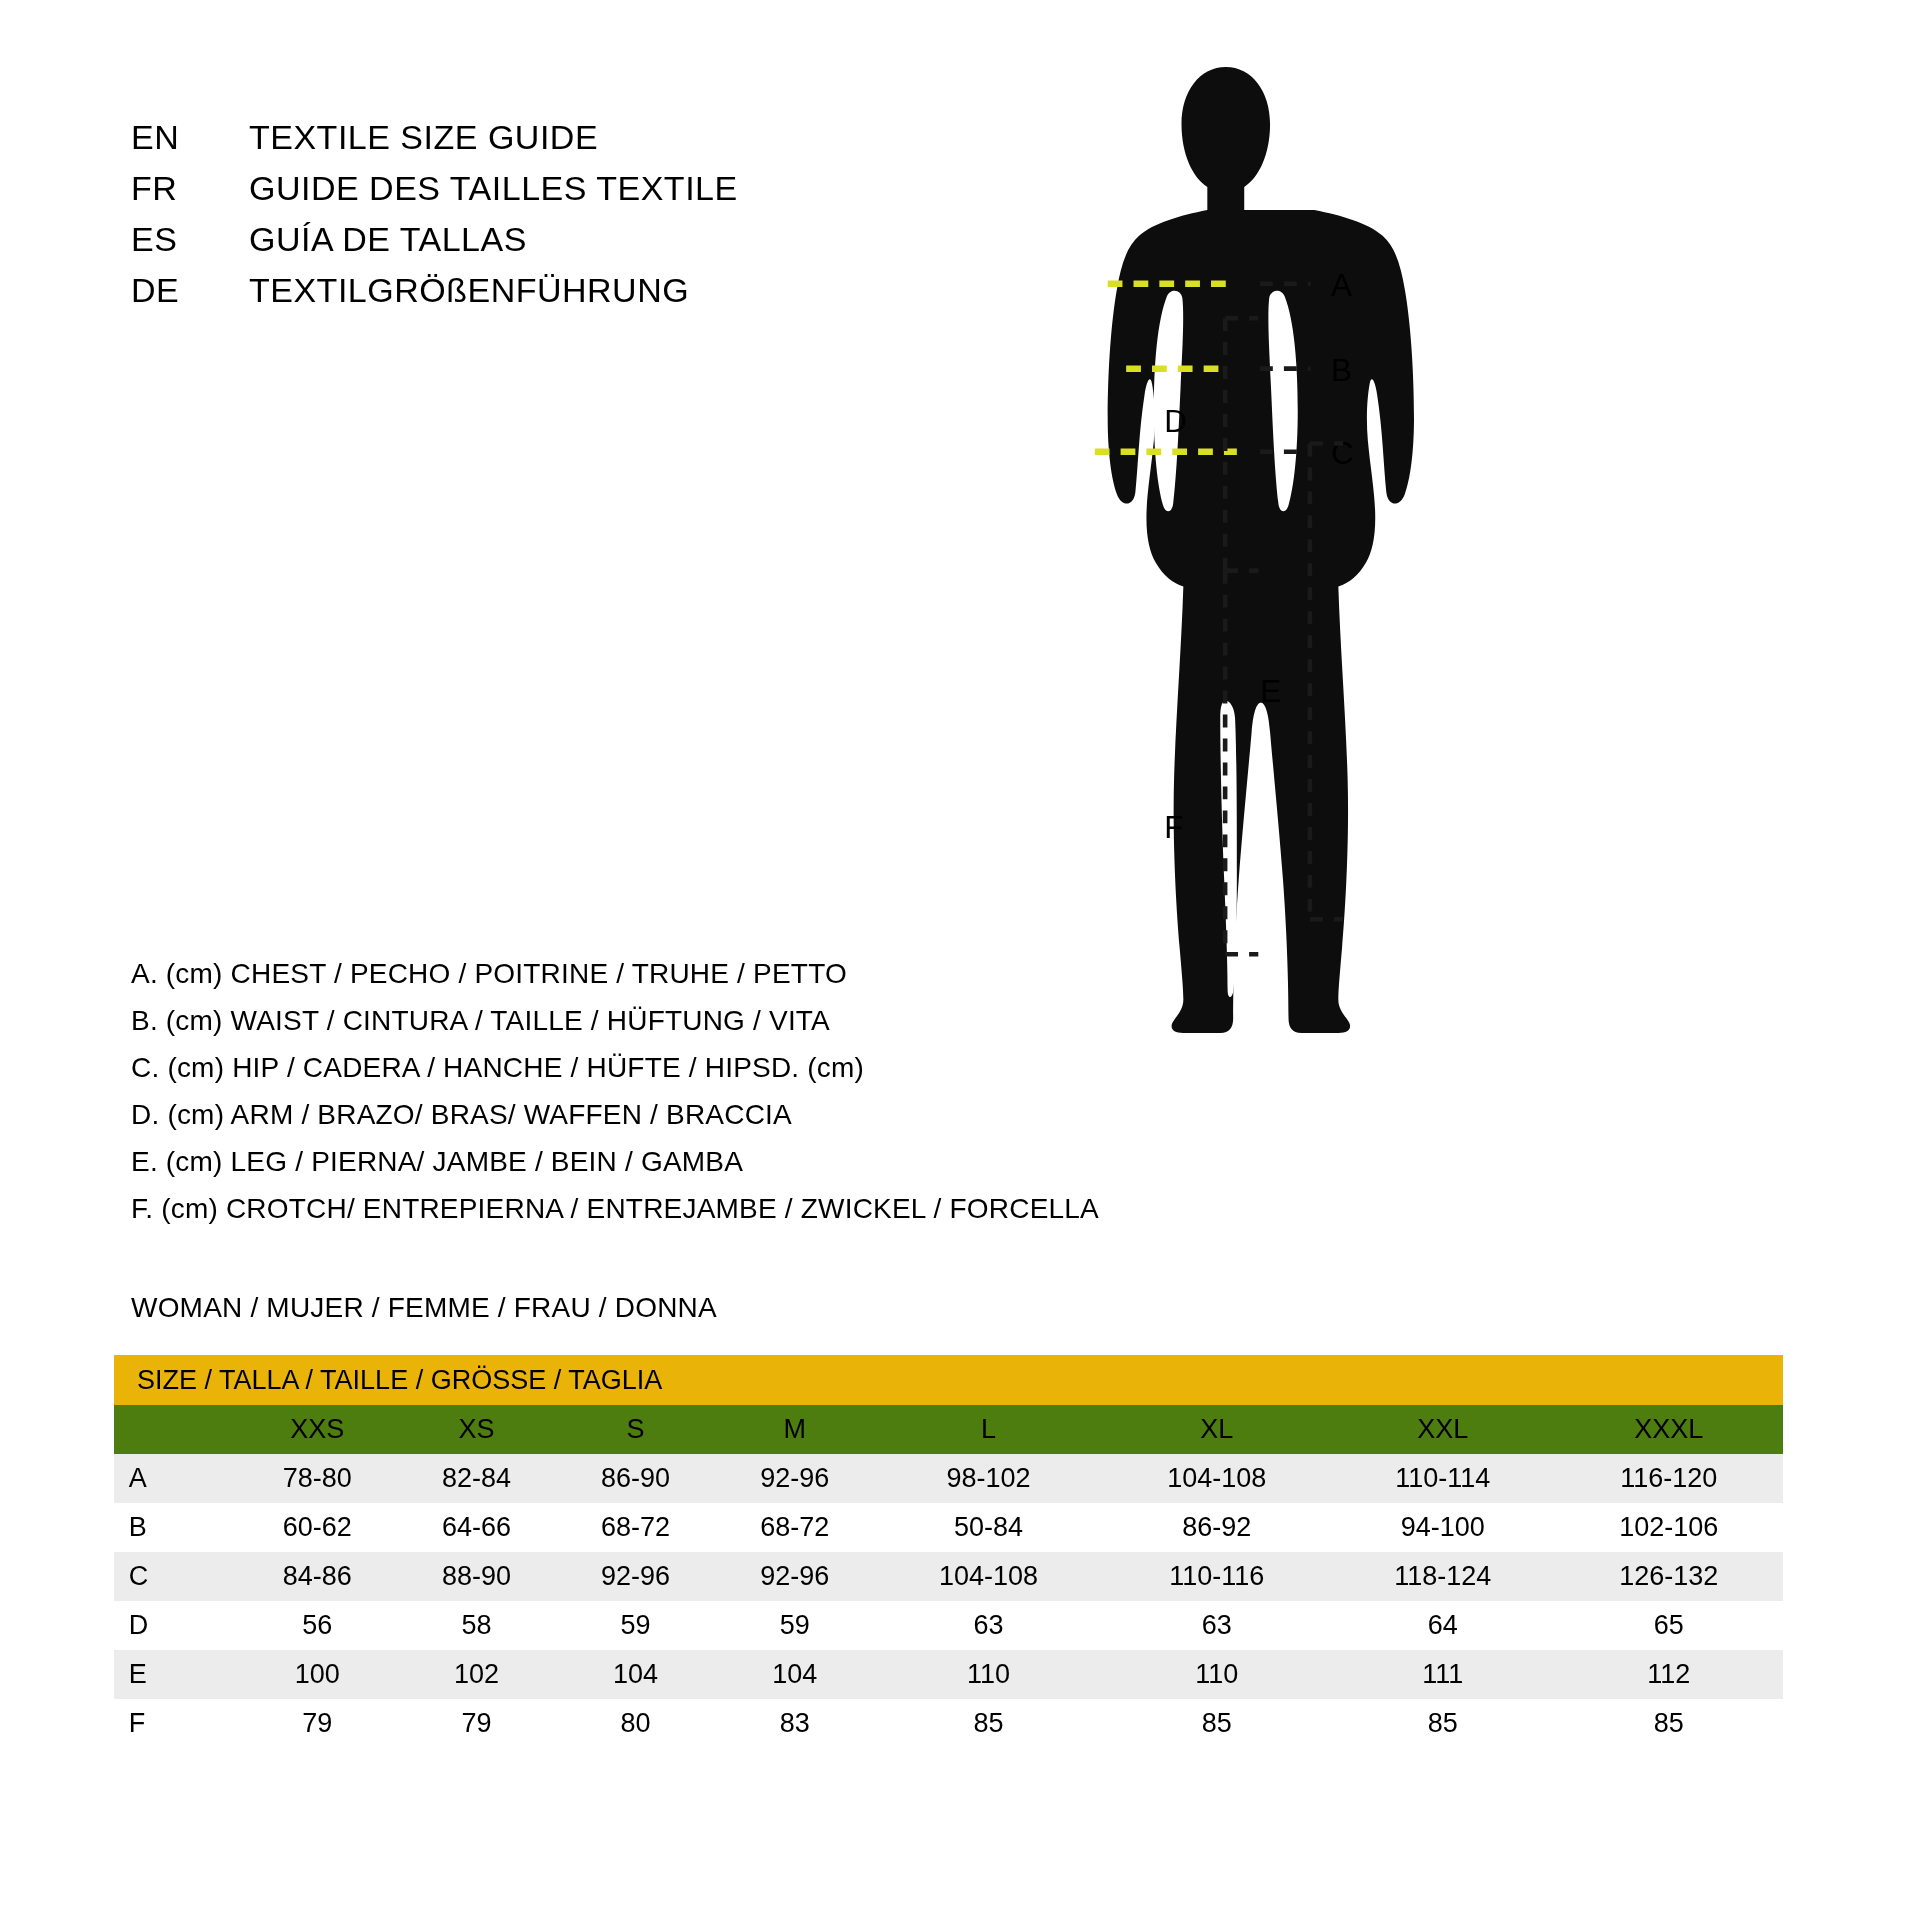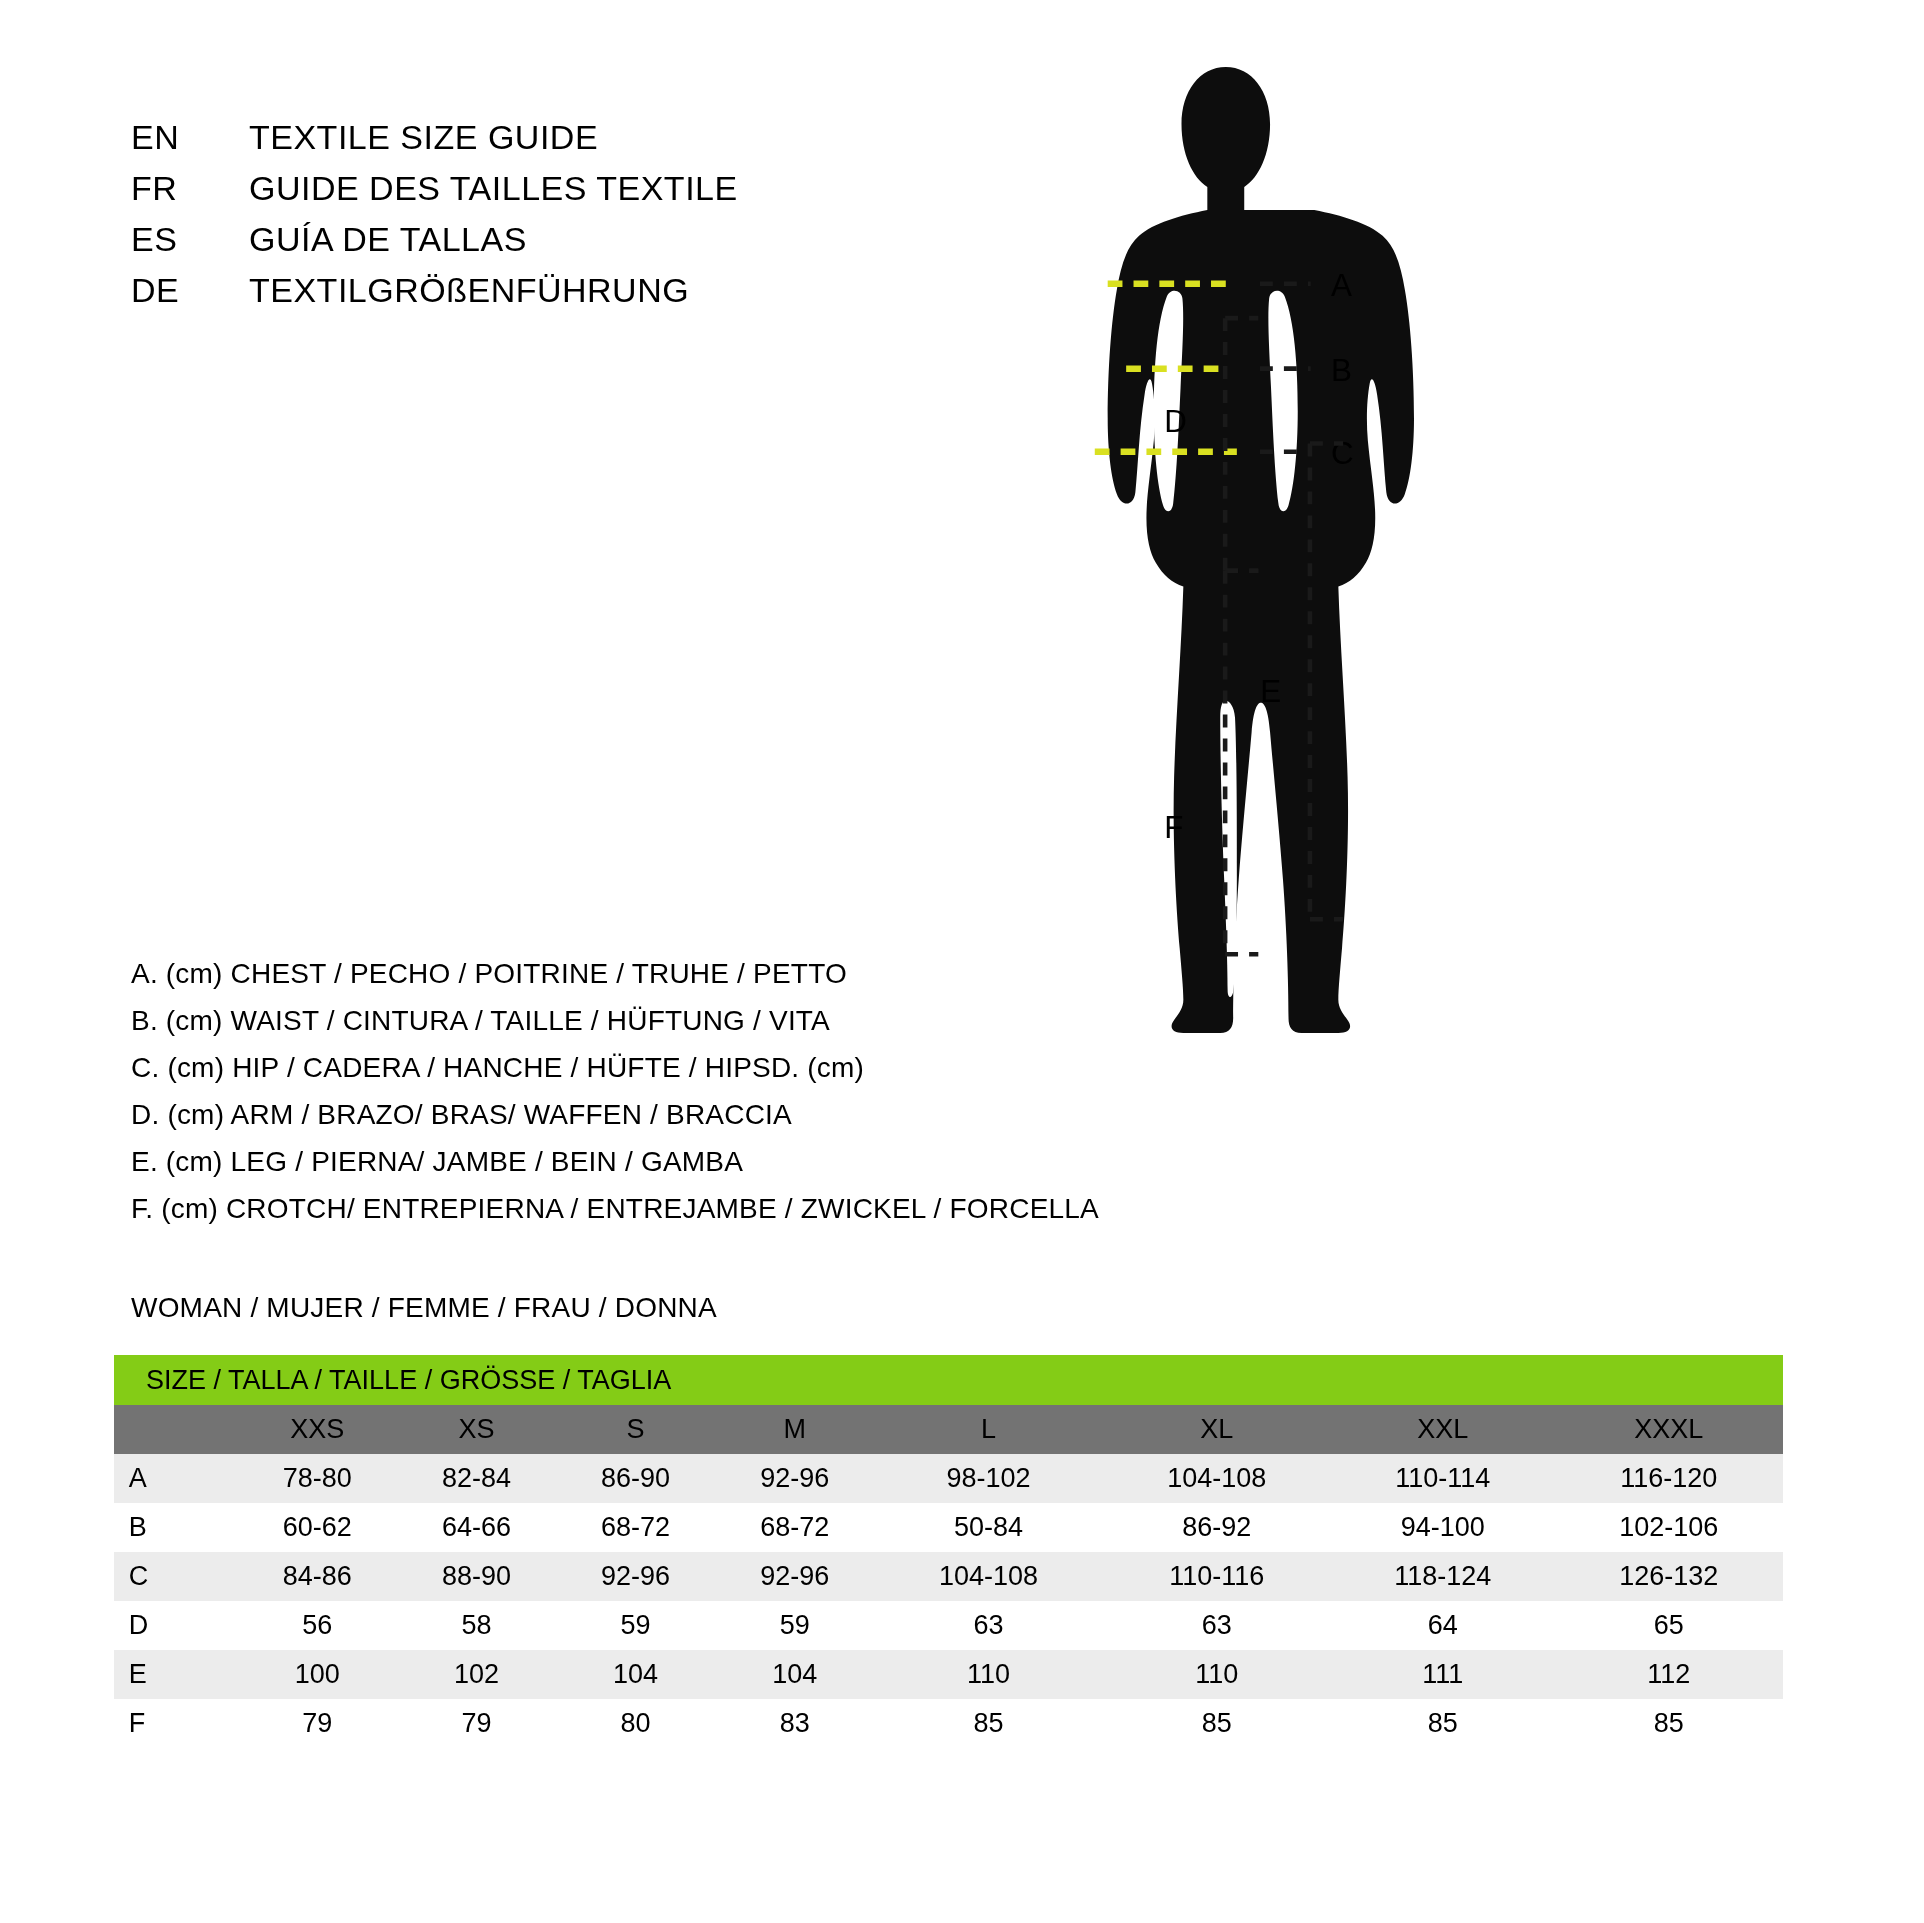--- a/index.html
+++ b/index.html
@@ -72,39 +72,39 @@
     font-size: 27px;
   }
   #size-table td, #size-table th {
     padding: 0;
     height: 49px;
     font-weight: normal;
     text-align: center;
     vertical-align: middle;
   }
   #size-table .hdr-band td {
-    background: #84cc16;
+    background: #eab308;
     text-align: left;
-    padding-left: 32px;
+    padding-left: 23px;
     font-size: 27px;
     height: 50px;
   }
   #size-table .col-label {
     width: 109px;
     text-align: left;
     padding-left: 14.8px;
   }
   #size-table tr.zebra td {
     background: #ececec;
   }
   #size-table tr.plain td {
     background: #ffffff;
   }
   #size-table tr.sizes td {
-    background: #737373;
+    background: #4d7c0f;
   }
 
   
   #figure-area {
     position: absolute;
     left: 1089px;
     top: 55px;
     width: 757px;
     height: 1144px;
   }

